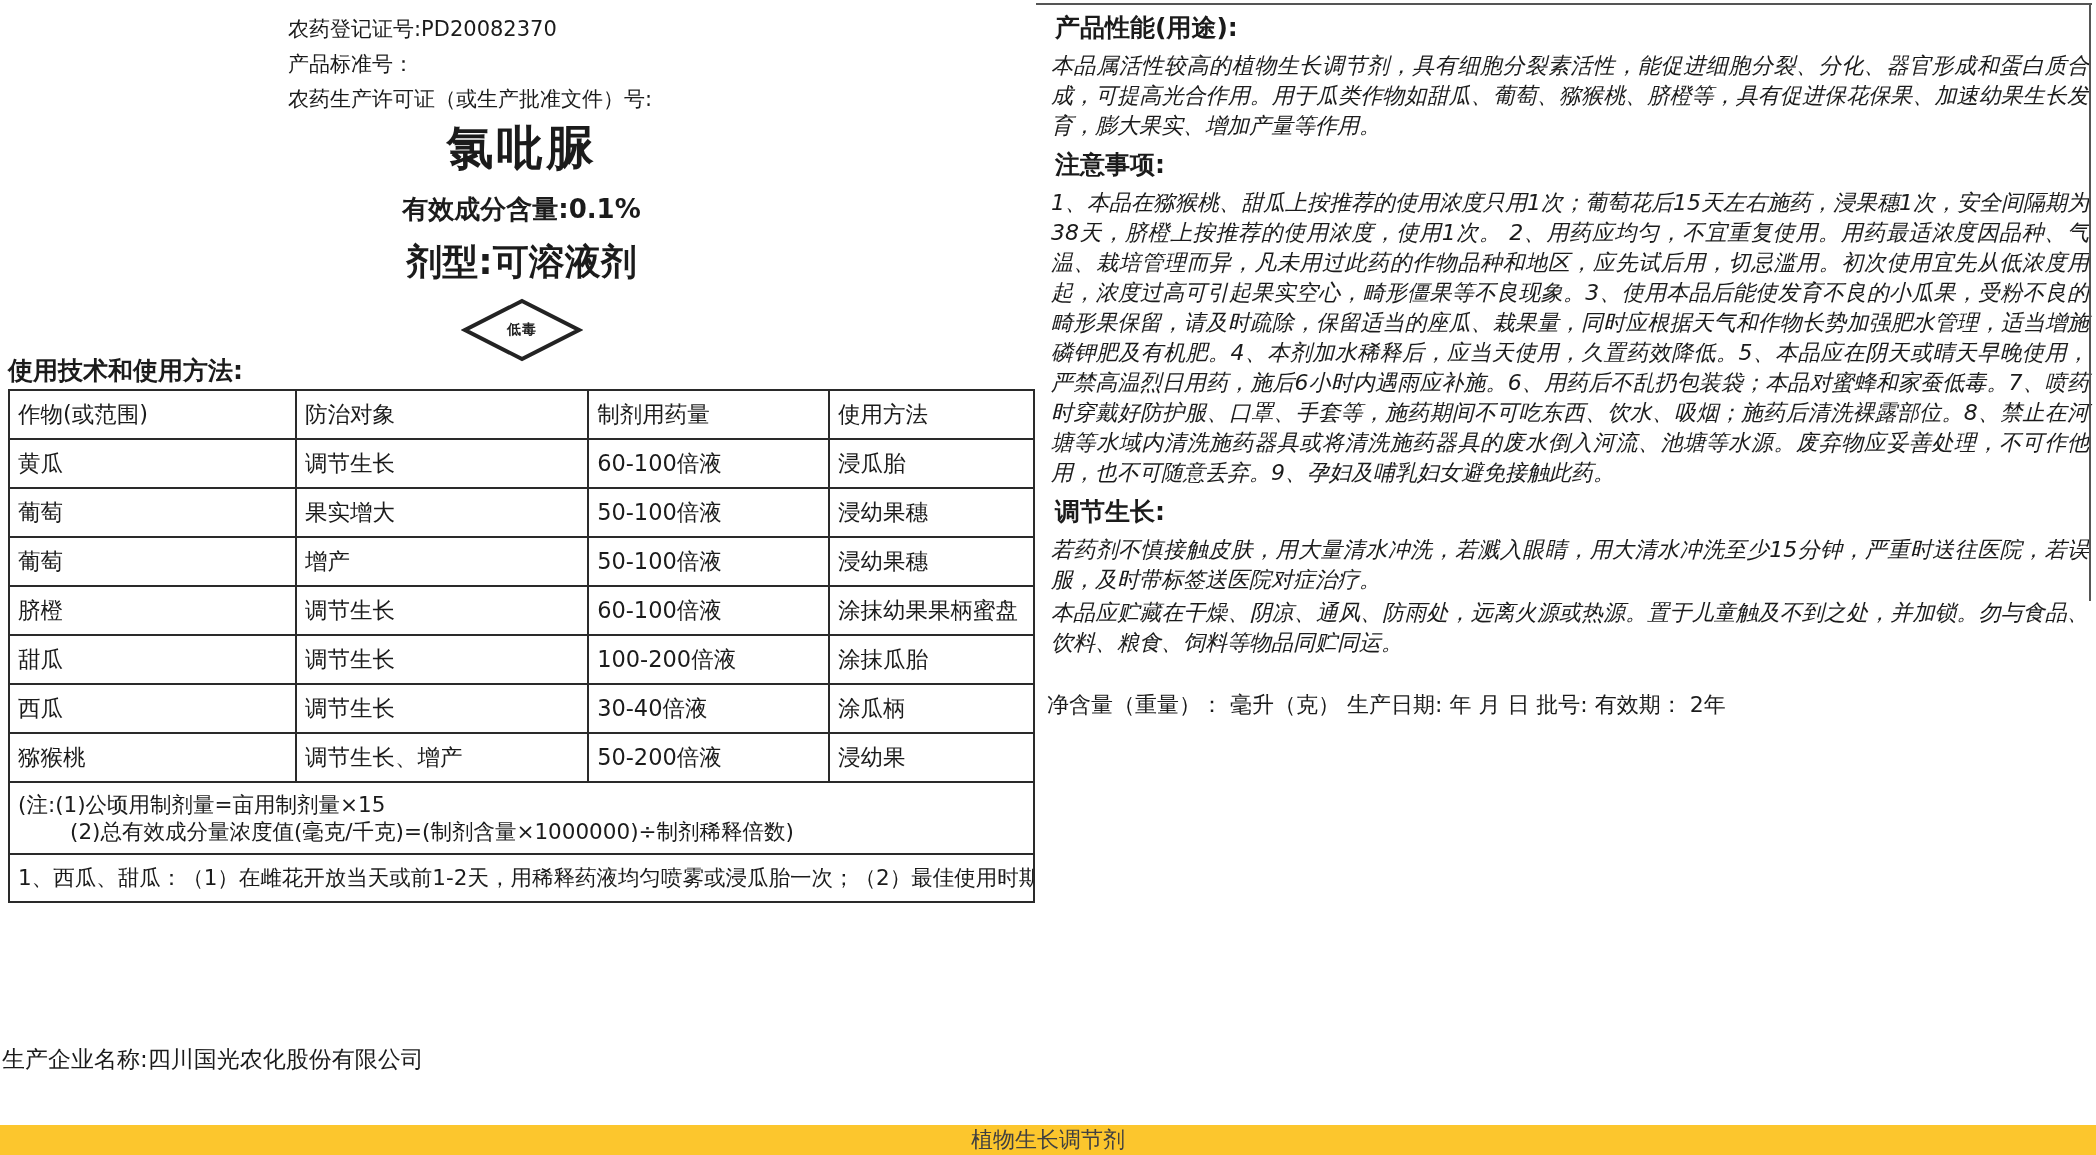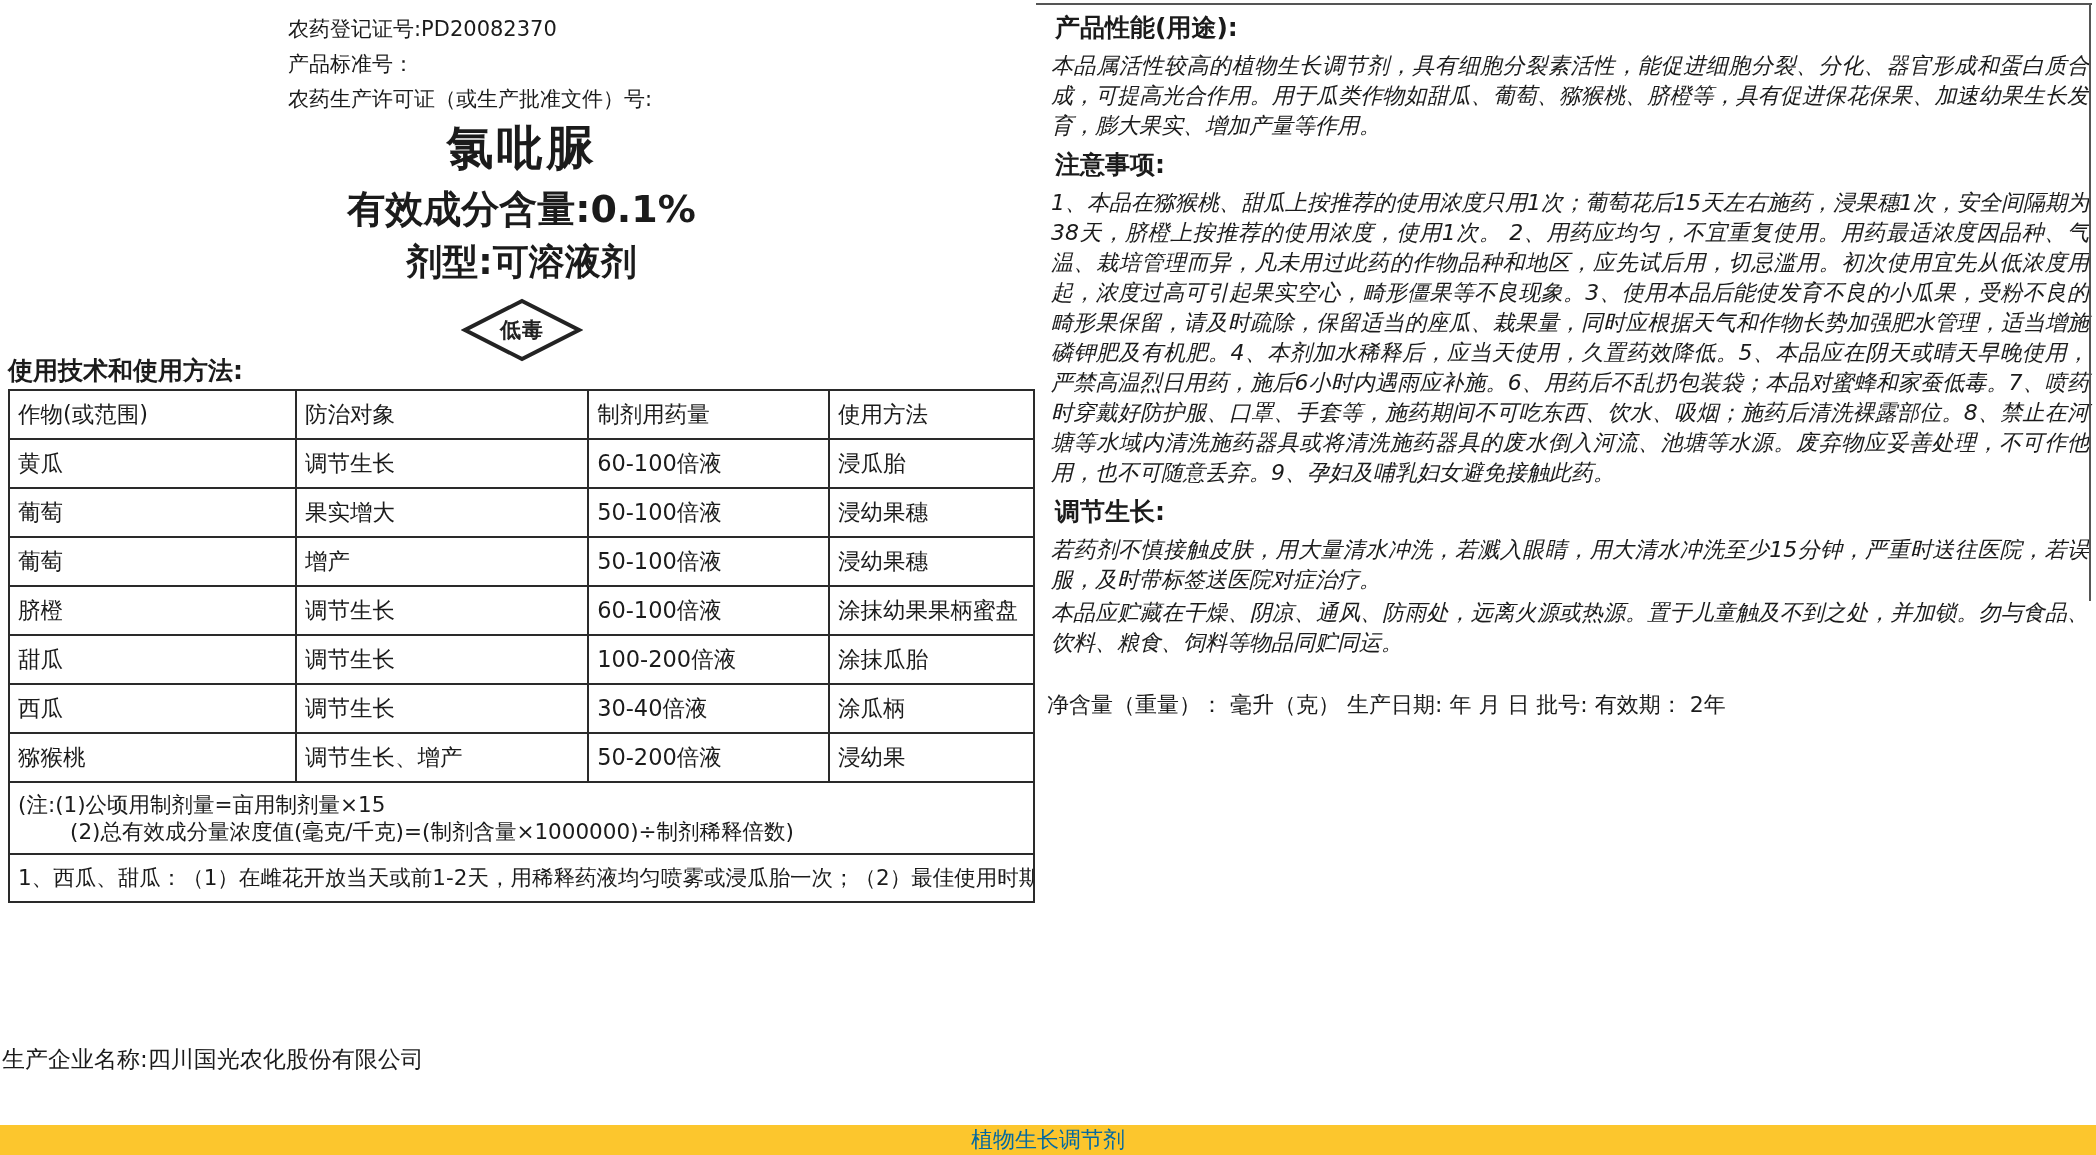--- a/index.html
+++ b/index.html
@@ -11,30 +11,30 @@
     -webkit-font-smoothing:antialiased;
   }
   #label{position:relative;width:2096px;height:1155px;background:#fff;overflow:hidden;}
 
   
   .reg-block{position:absolute;left:288px;top:12px;font-size:21px;line-height:35px;white-space:nowrap;}
 
   
   .title-block{position:absolute;left:8px;top:120px;width:1027px;text-align:center;}
   .product-name{font-size:47px;font-weight:bold;letter-spacing:3px;line-height:56px;}
-  .active-ingredient{font-size:38px;font-weight:bold;line-height:46px;margin-top:10px;}
+  .active-ingredient{font-size:26px;font-weight:bold;line-height:46px;margin-top:10px;}
   .formulation{font-size:36px;font-weight:bold;line-height:44px;margin-top:8px;}
 
   
   .badge{position:absolute;left:461px;top:298px;width:122px;height:64px;}
   .badge svg{position:absolute;left:0;top:0;}
   .badge .badge-text{
     position:absolute;left:0;top:0;width:122px;height:64px;
     display:flex;align-items:center;justify-content:center;
-    font-size:21px;font-weight:bold;letter-spacing:1px;color:#222;
+    font-size:14px;font-weight:bold;letter-spacing:1px;color:#222;
   }
 
   
   .usage-heading{position:absolute;left:8px;top:354px;font-size:25px;font-weight:bold;}
   table.usage{
     position:absolute;left:8px;top:389px;width:1027px;
     border-collapse:collapse;table-layout:fixed;
     font-size:22.5px;
   }
   table.usage td{
@@ -71,21 +71,21 @@
 
   
   .top-cut-line{position:absolute;left:1036px;top:3px;width:1056px;height:2px;background:#555;}
   .right-cut-line{position:absolute;left:2089px;top:3px;width:2px;height:598px;background:#555;}
 
   
   .bottom-bar{
     position:absolute;left:0;top:1125px;width:2096px;height:30px;
     background:#FCC62D;
     display:flex;align-items:center;justify-content:center;
-    font-size:22px;color:#0369a1;
+    font-size:22px;color:#404040;
   }
 </style>
 </head>
 <body>
 
 <div id="label">
 
   <div class="reg-block">
     <div>农药登记证号:PD20082370</div>
     <div>产品标准号：</div>

